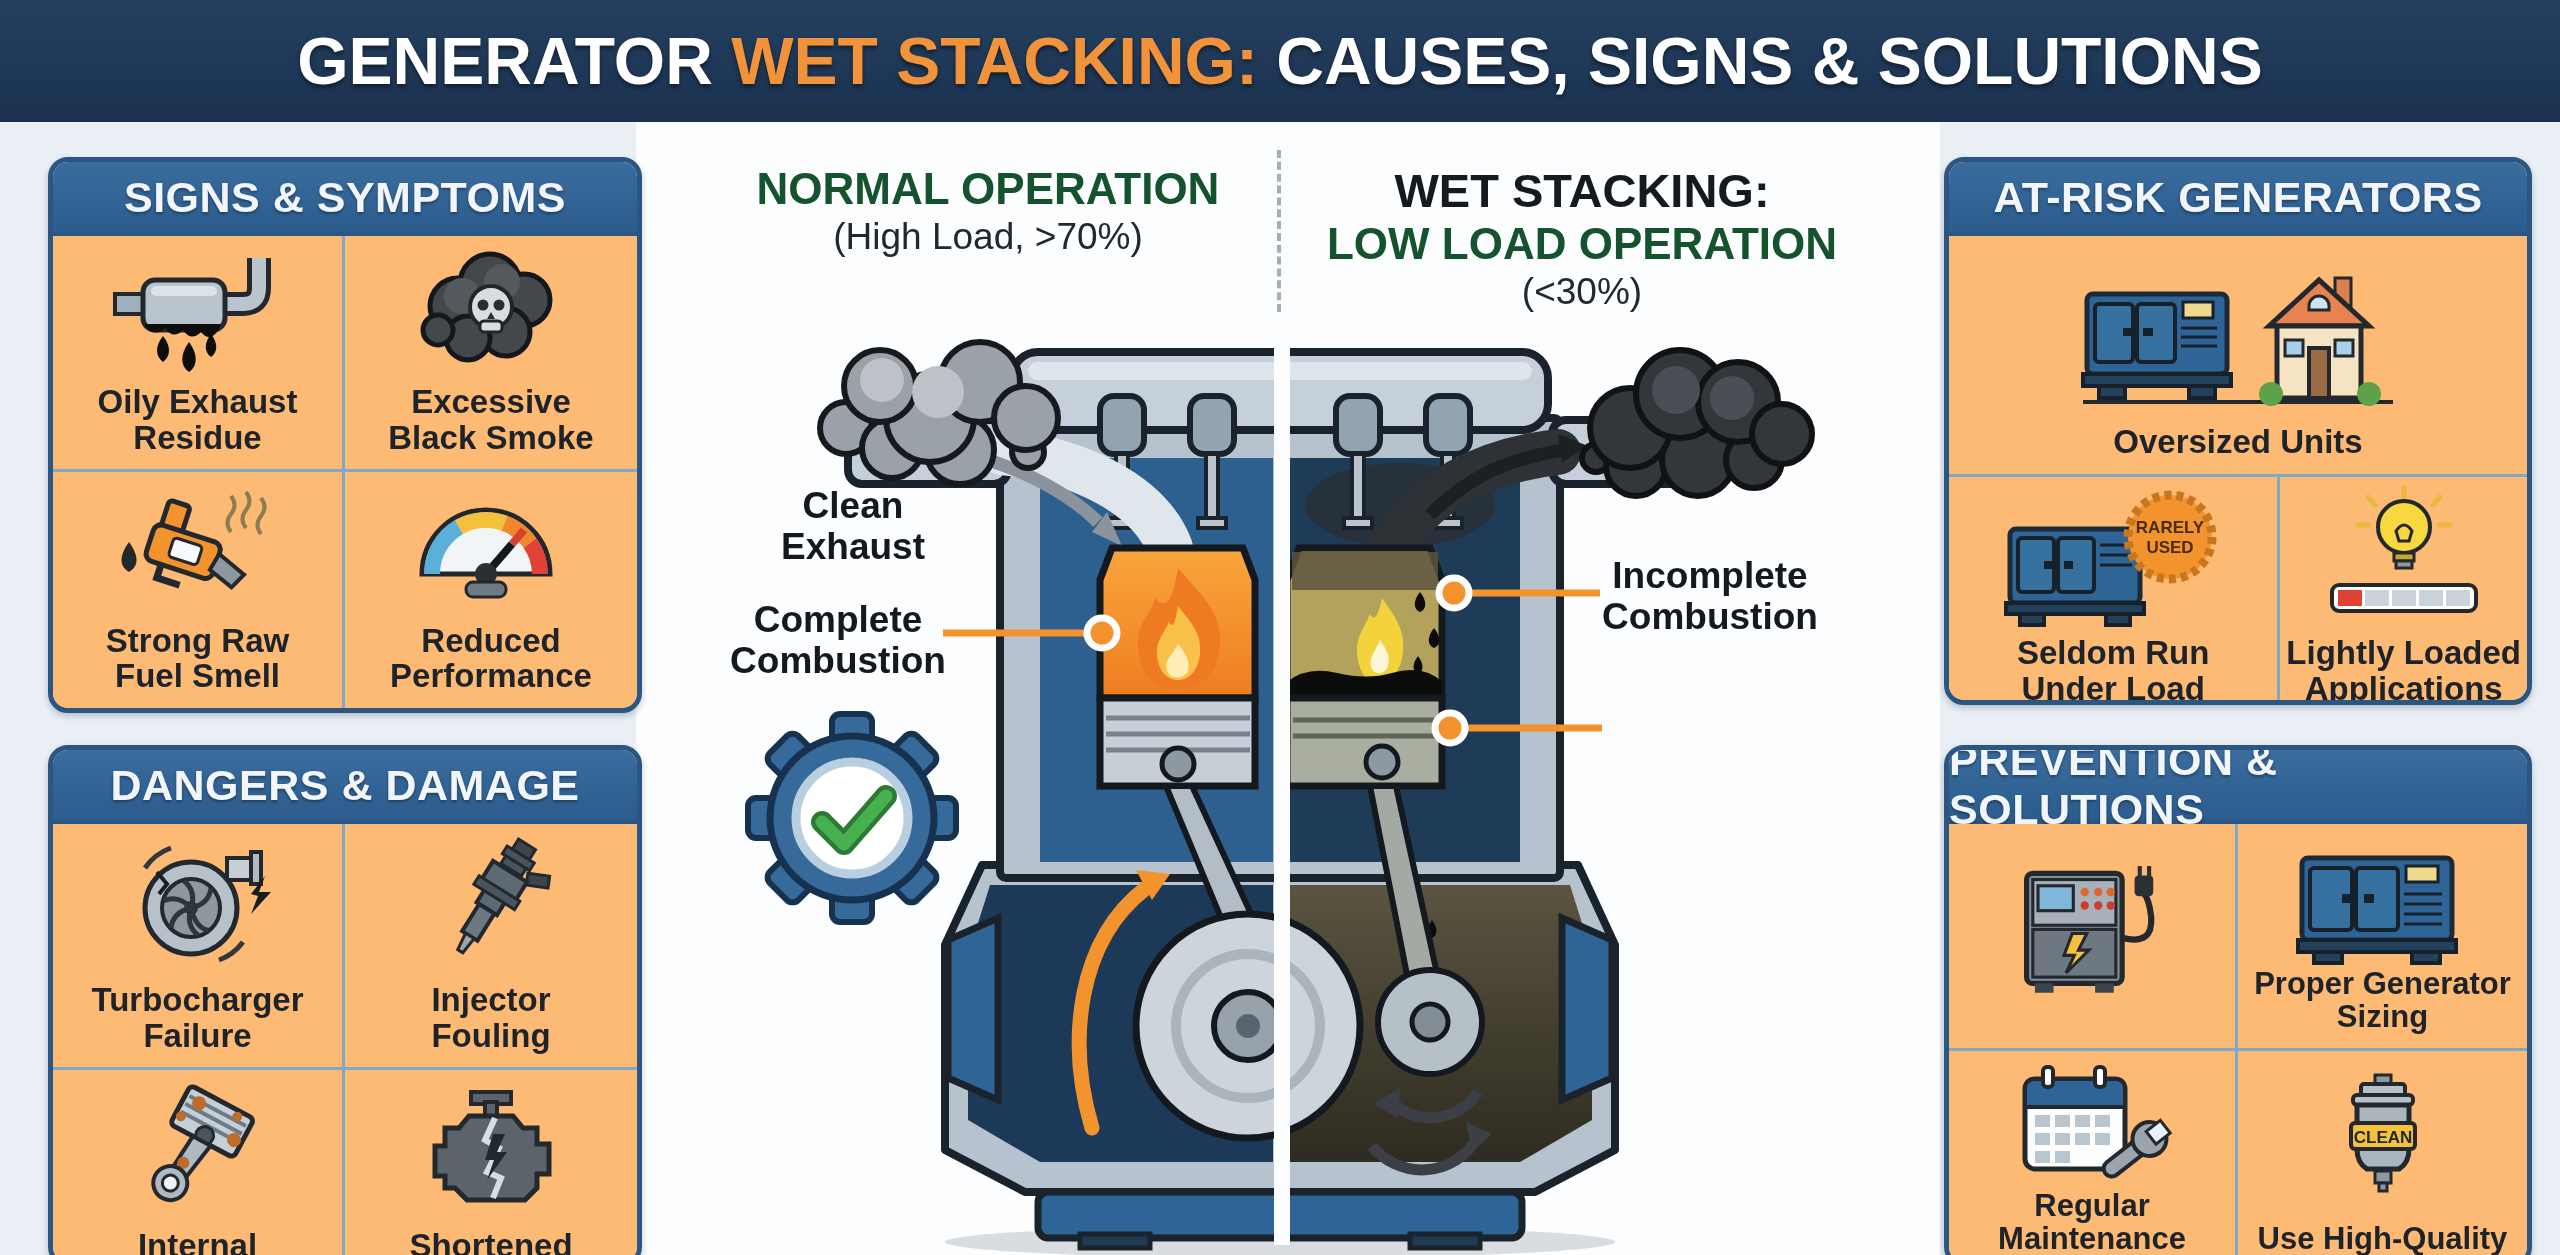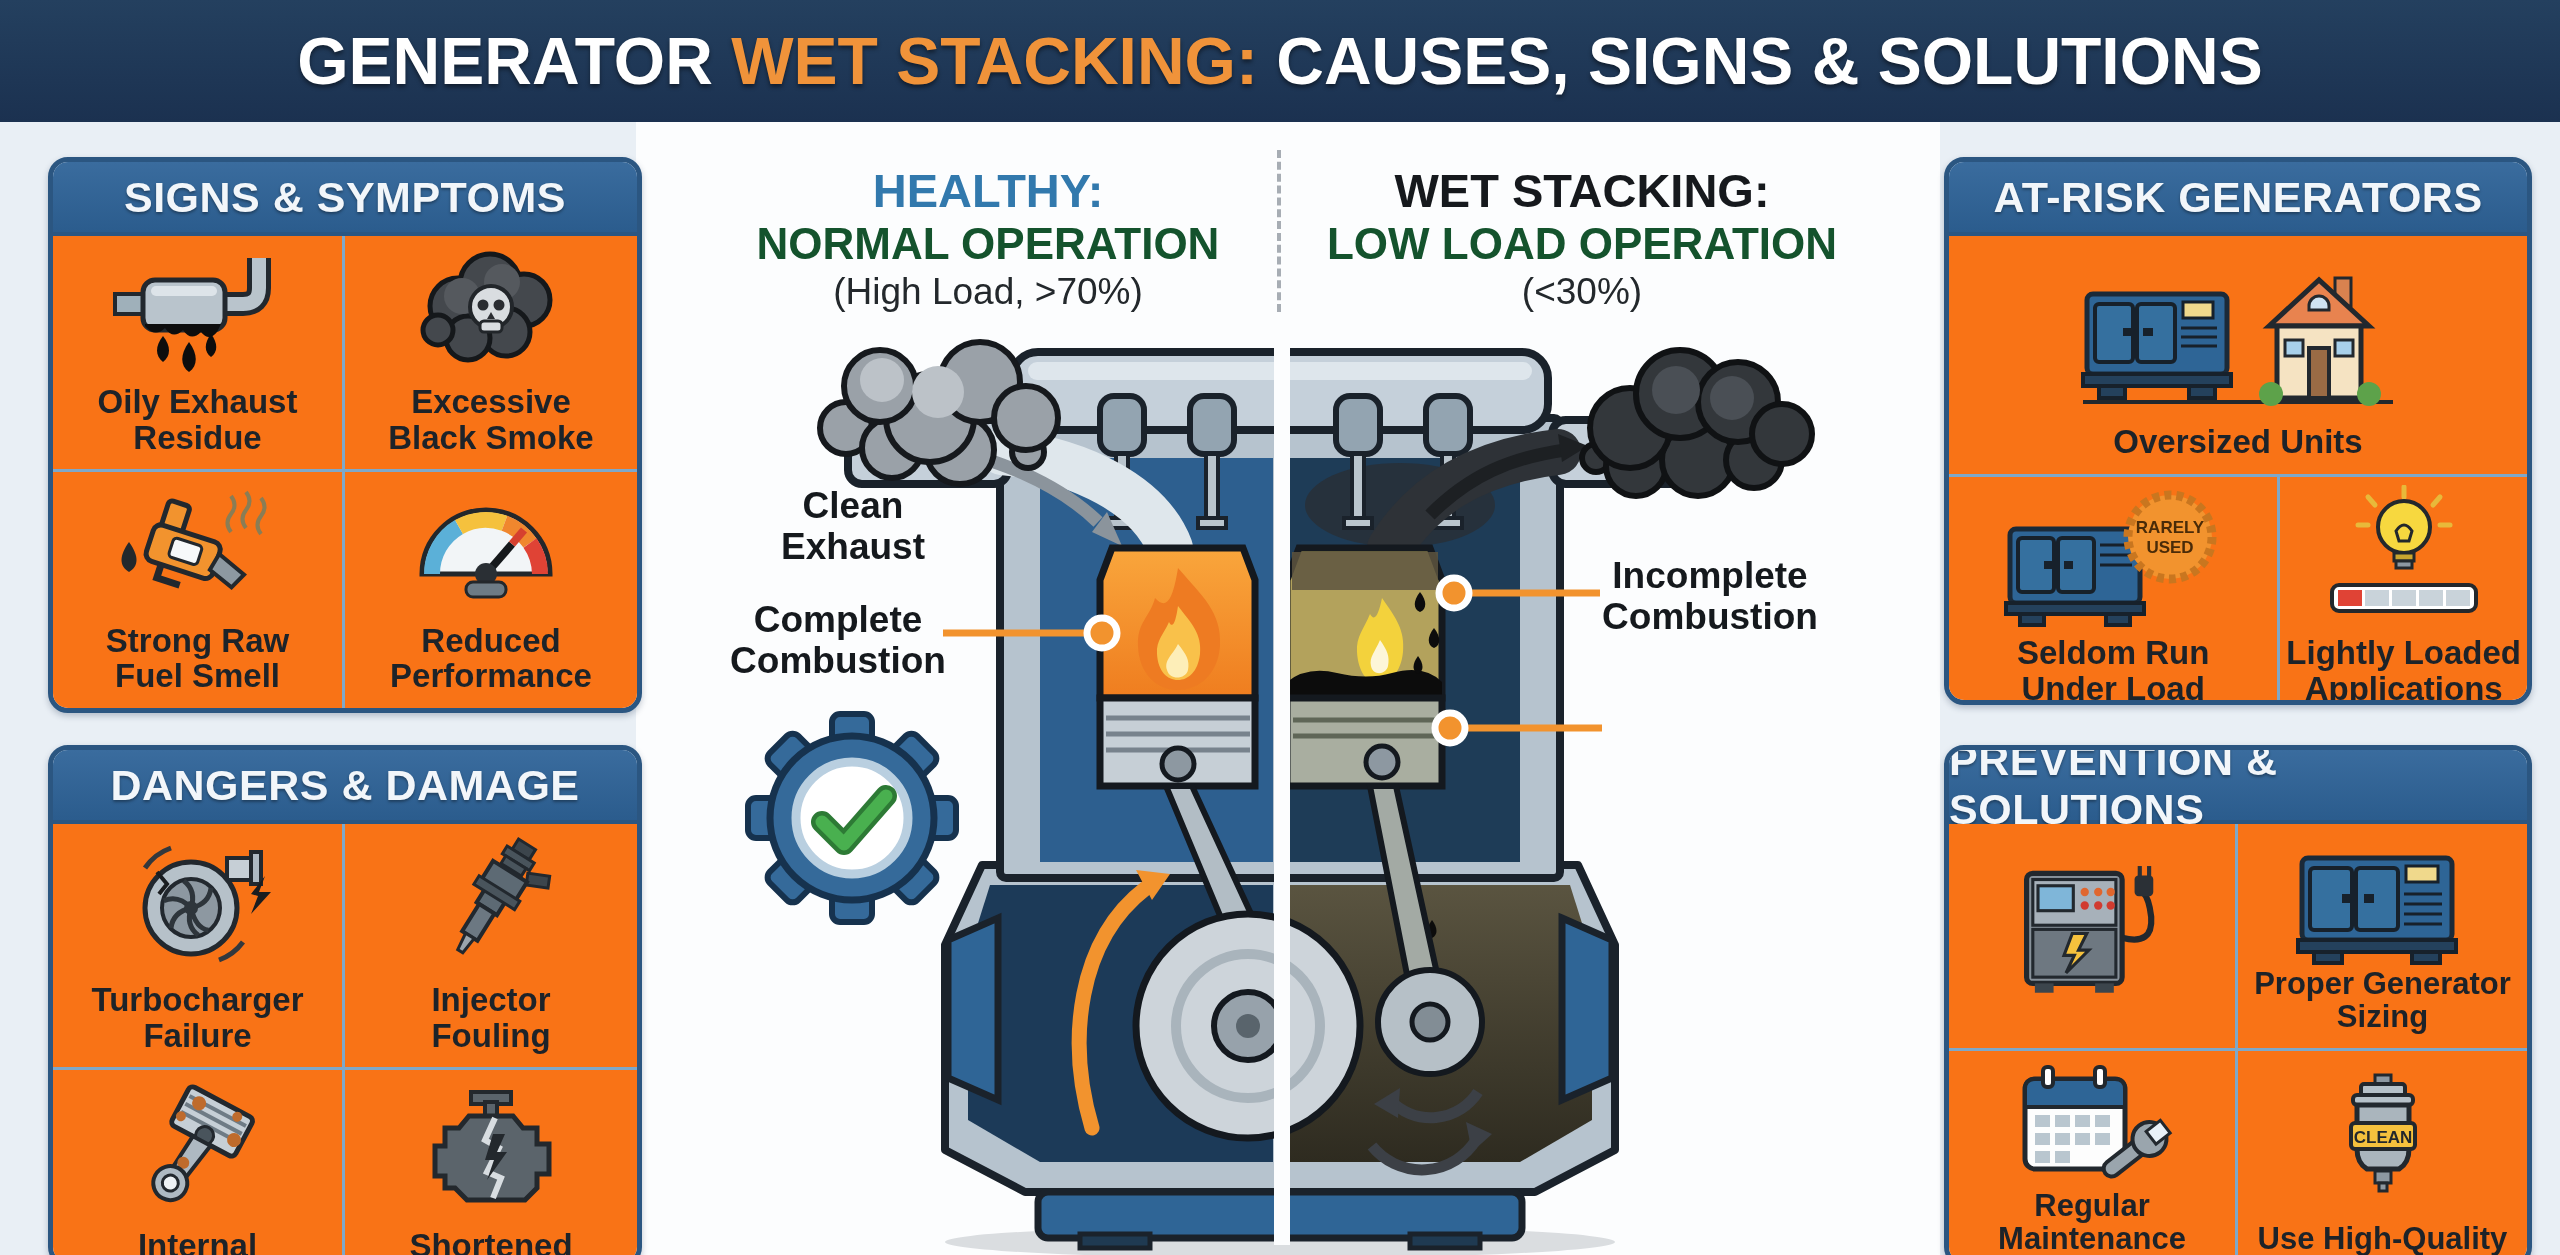--- a/index.html
+++ b/index.html
@@ -15,21 +15,21 @@
   
   .panel{position:absolute;background:#e9f1f8;border:5px solid #2b5681;border-radius:20px;overflow:hidden;
          box-shadow:0 3px 6px rgba(20,40,70,.25);}
   .phead{height:70px;background:linear-gradient(#3a6c9e,#2b5c8d);display:flex;align-items:center;justify-content:center;
          color:#f2f6fa;font-size:43px;font-weight:700;letter-spacing:.5px;border-bottom:4px solid #2b5681;
          text-shadow:0 2px 3px rgba(0,0,0,.35);}
   .pbody{position:absolute;left:0;right:0;top:74px;bottom:0;display:grid;}
   .grid4{grid-template-columns:1fr 1fr;grid-template-rows:1fr 1fr;}
   .grid3{grid-template-columns:1fr;grid-template-rows:241px 1fr;}
   .cell{display:flex;flex-direction:column;align-items:center;justify-content:flex-end;
-        padding:8px 6px 14px;box-sizing:border-box;background:#f97316;}
+        padding:8px 6px 14px;box-sizing:border-box;background:#fdba74;}
   .grid4 .cell:nth-child(odd){border-right:3px solid #7fa8c9;}
   .grid4 .cell:nth-child(-n+2){border-bottom:3px solid #7fa8c9;}
   .grid3 .span2{grid-column:1/3;border-bottom:3px solid #7fa8c9;}
   .grid3 .cell:nth-child(2){border-right:3px solid #7fa8c9;}
   .cicon{flex:1;display:flex;align-items:center;justify-content:center;}
   .clabel{font-size:33px;font-weight:700;line-height:1.08;color:#1d2329;text-align:center;white-space:pre-line;}
   .small .clabel{font-size:31px;}
   
   .heading{position:absolute;width:540px;text-align:center;line-height:1.18;}
   .h-title{font-size:47px;font-weight:800;color:#16191d;}
@@ -399,21 +399,20 @@
             <text x="60" y="70" text-anchor="middle" font-size="17" font-weight="700" fill="#23282c" font-family="Liberation Sans, sans-serif">CLEAN</text>
           </svg>
         </div>
         <div class="clabel">Use High-Quality
 Fuel</div>
       </div>
     </div>
   </div>
 
   <div class="heading" style="left:718px;top:163px;">
-    <div class="h-title blue">HEALTHY:</div>
     <div class="h-sub">NORMAL OPERATION</div>
     <div class="h-load">(High Load, &gt;70%)</div>
   </div>
   <div class="heading" style="left:1312px;top:163px;">
     <div class="h-title">WET STACKING:</div>
     <div class="h-sub">LOW LOAD OPERATION</div>
     <div class="h-load">(&lt;30%)</div>
   </div>
   <div class="dash-div"></div>
 

